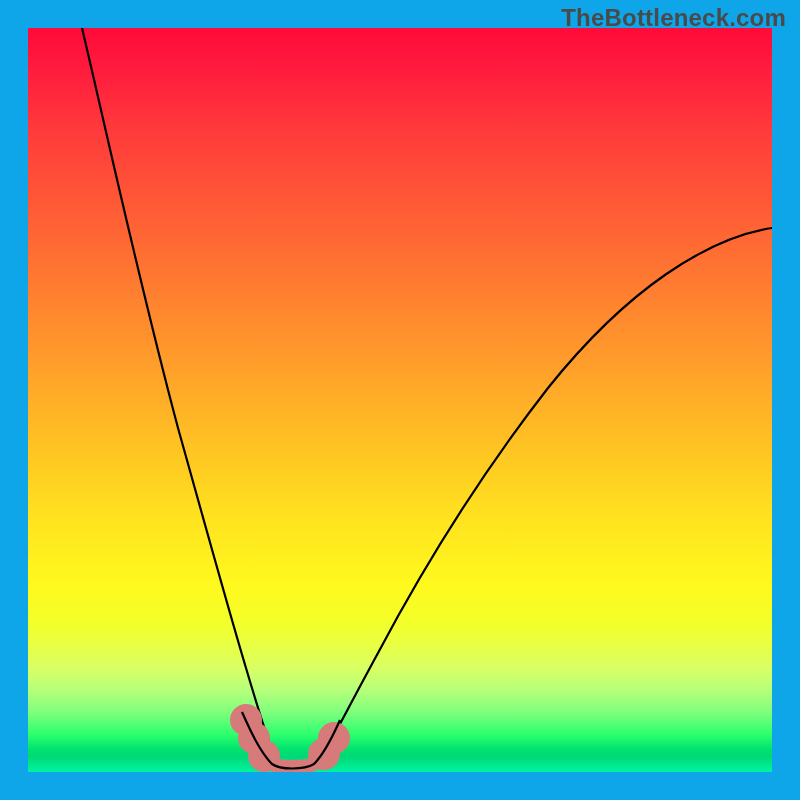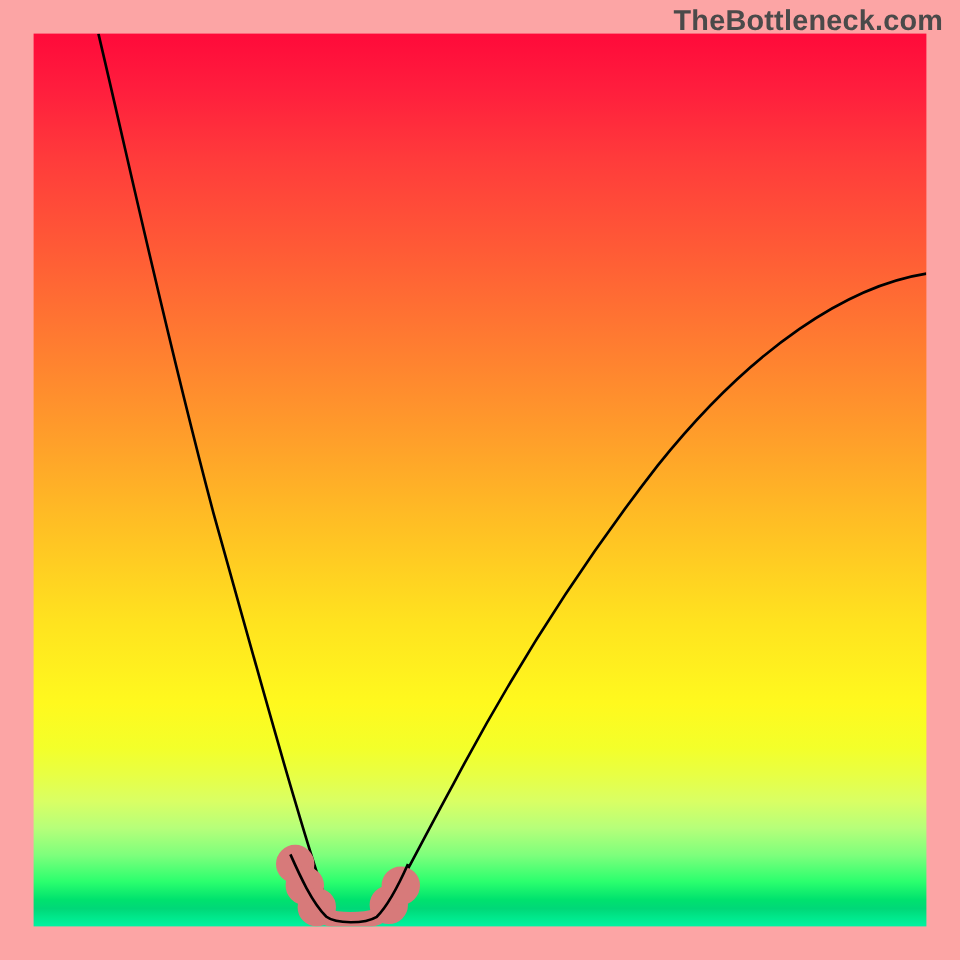--- a/index.html
+++ b/index.html
@@ -10,21 +10,21 @@
     background: #000;
     font-family: Arial, Helvetica, sans-serif;
     overflow: hidden;
   }
   .frame {
     position: absolute;
     left: 0;
     top: 0;
     width: 800px;
     height: 800px;
-    background: #fca5a5;
+    background: #0ea5e9;
   }
   .watermark {
     position: absolute;
     top: 4px;
     right: 14px;
     color: #4a4a4a;
     font-size: 24px;
     font-weight: 600;
     letter-spacing: 0.2px;
     z-index: 10;

